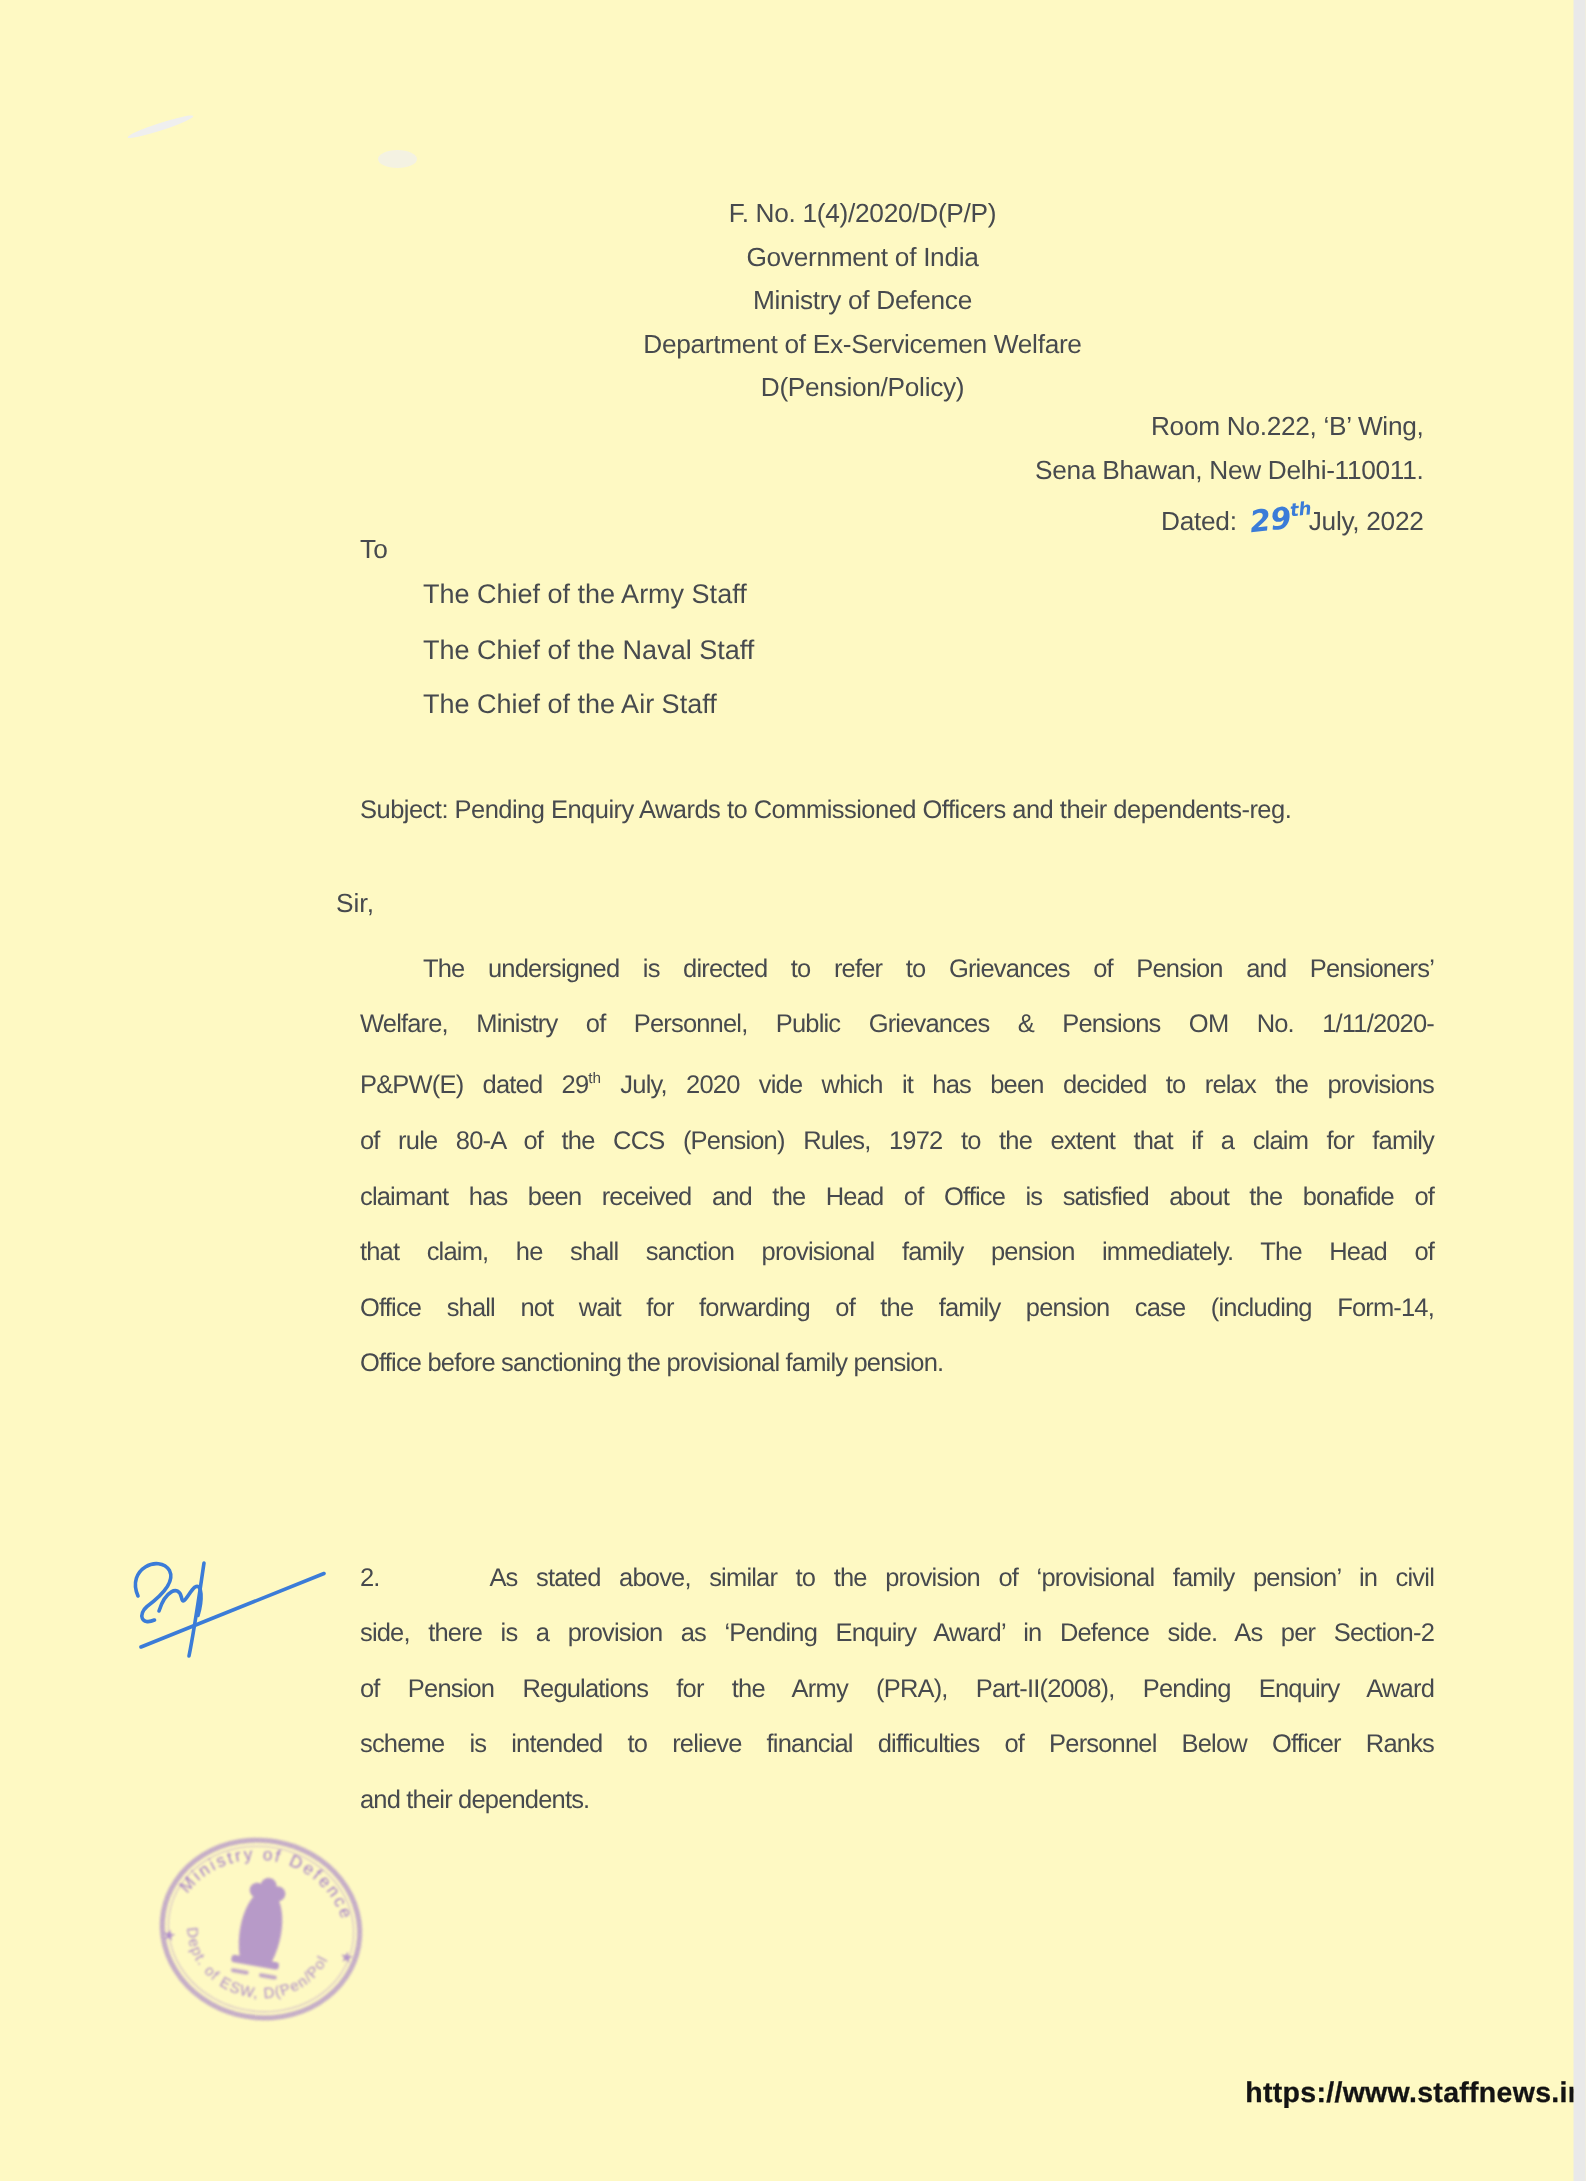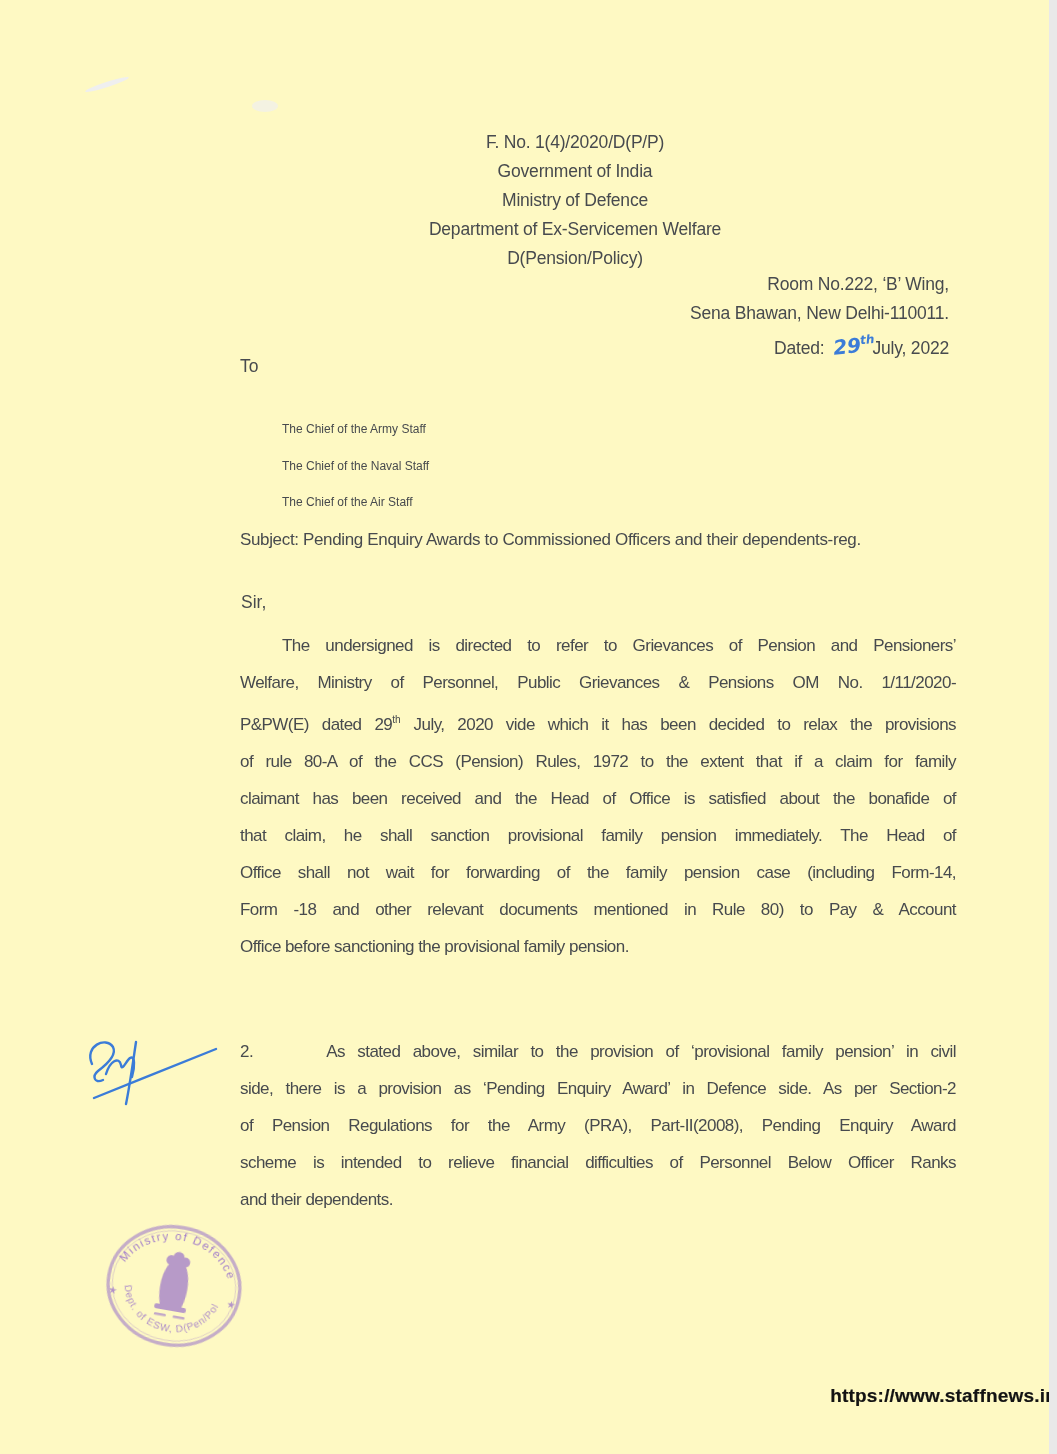--- a/index.html
+++ b/index.html
@@ -11,24 +11,24 @@
                  font-size:17.5px;line-height:29px;letter-spacing:-0.2px;}
   .addr-block{position:absolute;right:100px;top:270px;text-align:right;
               font-size:17.5px;line-height:29px;letter-spacing:-0.2px;margin-left:22px;}
   .date-line{white-space:nowrap;}
   .date-day{color:#3b7cd8;font-style:italic;font-weight:bold;font-size:20px;display:inline-block;
             transform:rotate(-6deg);margin:0 -7px 0 4px;position:relative;top:-1px;
             font-family:"DejaVu Sans",sans-serif;}
 
   
   .to-label{position:absolute;left:240px;top:356px;font-size:17.5px;text-align:center;}
-  .recipients{position:absolute;left:282px;top:411px;font-size:12px;line-height:36.5px;}
+  .recipients{position:absolute;left:282px;top:378px;font-size:18px;line-height:36.5px;}
 
   .subject{position:absolute;left:240px;top:530px;width:722px;font-size:17px;letter-spacing:-0.35px;}
-  .sir{position:absolute;left:241px;top:592px;font-size:17.5px;}
+  .sir{position:absolute;left:224px;top:592px;font-size:17.5px;}
 
   
   .para{position:absolute;left:240px;width:716px;font-size:17px;letter-spacing:-0.55px;line-height:37px;}
   .para1{top:627px;}
   .para2{top:1033px;}
   .para .jline{text-align:justify;text-align-last:justify;}
   .para .jline:last-child{text-align-last:left;}
   .para1 .jline:first-child{text-indent:42px;}
   sup{font-size:60%;vertical-align:super;letter-spacing:0;}
 
@@ -87,21 +87,20 @@
   <div class="sir">Sir,</div>
 
   <div class="para para1">
       <div class="jline">The undersigned is directed to refer to Grievances of Pension and Pensioners’</div>
       <div class="jline">Welfare, Ministry of Personnel, Public Grievances &amp; Pensions OM No. 1/11/2020-</div>
       <div class="jline">P&amp;PW(E) dated 29<sup>th</sup> July, 2020 vide which it has been decided to relax the provisions</div>
       <div class="jline">of rule 80-A of the CCS (Pension) Rules, 1972 to the extent that if a claim for family</div>
       <div class="jline">claimant has been received and the Head of Office is satisfied about the bonafide of</div>
       <div class="jline">that claim, he shall sanction provisional family pension immediately. The Head of</div>
       <div class="jline">Office shall not wait for forwarding of the family pension case (including Form-14,</div>
-      <div class="jline">Form -18 and other relevant documents mentioned in Rule 80) to Pay &amp; Account</div>
       <div class="jline">Office before sanctioning the provisional family pension.</div>
     </div>
   <div class="para para2">
       <div class="jline">2.&nbsp;&nbsp;&nbsp;&nbsp;&nbsp; As stated above, similar to the provision of ‘provisional family pension’ in civil</div>
       <div class="jline">side, there is a provision as ‘Pending Enquiry Award’ in Defence side. As per Section-2</div>
       <div class="jline">of Pension Regulations for the Army (PRA), Part-II(2008), Pending Enquiry Award</div>
       <div class="jline">scheme is intended to relieve financial difficulties of Personnel Below Officer Ranks</div>
       <div class="jline">and their dependents.</div>
     </div>
 

